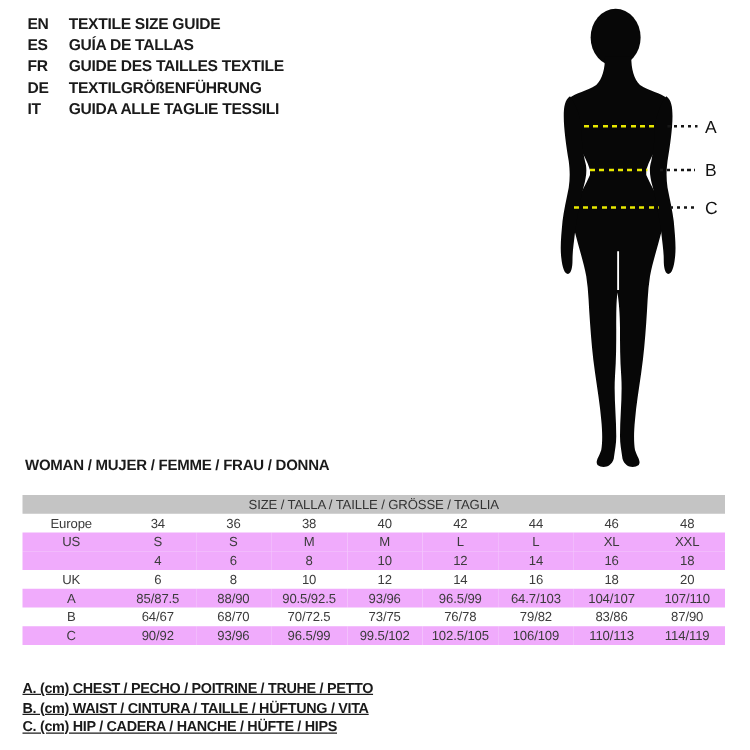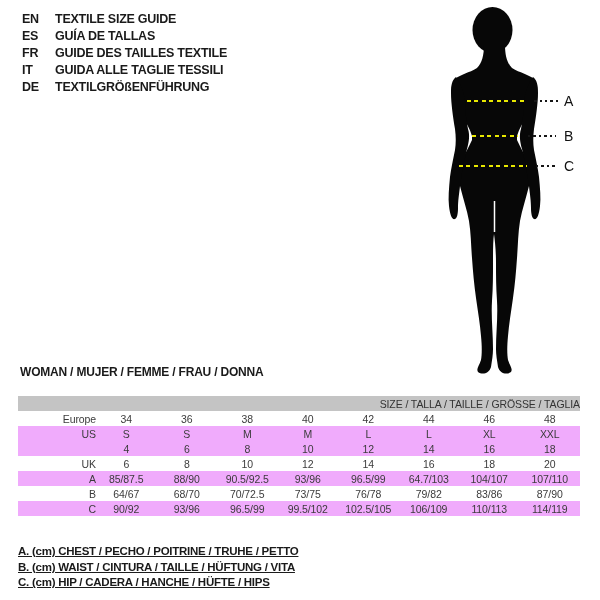--- a/index.html
+++ b/index.html
@@ -33,21 +33,21 @@
 
   
   .section-title{position:absolute;left:20px;top:365px;
     font-size:12px;font-weight:bold;letter-spacing:-0.2px;color:#1a1a1a;}
 
   
   table.size-table{position:absolute;left:18px;top:396px;width:562px;
     border-collapse:collapse;table-layout:fixed;
     font-size:10.5px;color:#3b3b3b;letter-spacing:-0.1px;}
   table.size-table td{height:15px;padding:0;text-align:center;vertical-align:middle;}
-  table.size-table td.lbl{text-align:right;padding-left:0;}
+  table.size-table td.lbl{text-align:center;padding-left:0;}
   tr.hdr td{background:#c4c4c4;text-align:left;padding-left:4px;color:#333;}
   tr.shaded td{background:#f0abfc;}
 
   
   .legend{position:absolute;left:18px;top:544px;text-decoration:underline;}
   .legend-line{font-size:11.5px;font-weight:bold;line-height:15.6px;
     letter-spacing:-0.25px;color:#1a1a1a;}
 </style>
 </head>
 <body>
@@ -61,26 +61,26 @@
       </div>
       <div class="lang-row">
         <span class="lang-code">ES</span>
         <span>GUÍA DE TALLAS</span>
       </div>
       <div class="lang-row">
         <span class="lang-code">FR</span>
         <span>GUIDE DES TAILLES TEXTILE</span>
       </div>
       <div class="lang-row">
+        <span class="lang-code">DE</span>
+        <span>TEXTILGRÖßENFÜHRUNG</span>
+      </div>
+      <div class="lang-row">
         <span class="lang-code">IT</span>
         <span>GUIDA ALLE TAGLIE TESSILI</span>
-      </div>
-      <div class="lang-row">
-        <span class="lang-code">DE</span>
-        <span>TEXTILGRÖßENFÜHRUNG</span>
       </div>
     </div>
 
   <div class="figure-area">
     <svg class="figure-svg" width="124" height="370" viewBox="0 0 124 370">
       <g fill="#070707">
 
         <ellipse cx="59.5" cy="25" rx="20" ry="23"></ellipse>
 
         <path d="M 51,40

